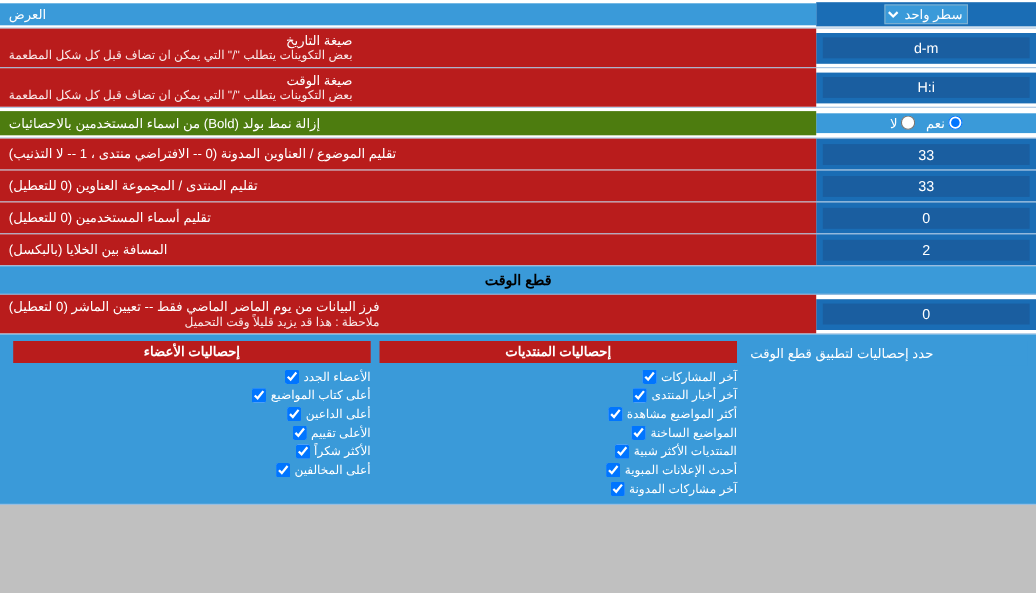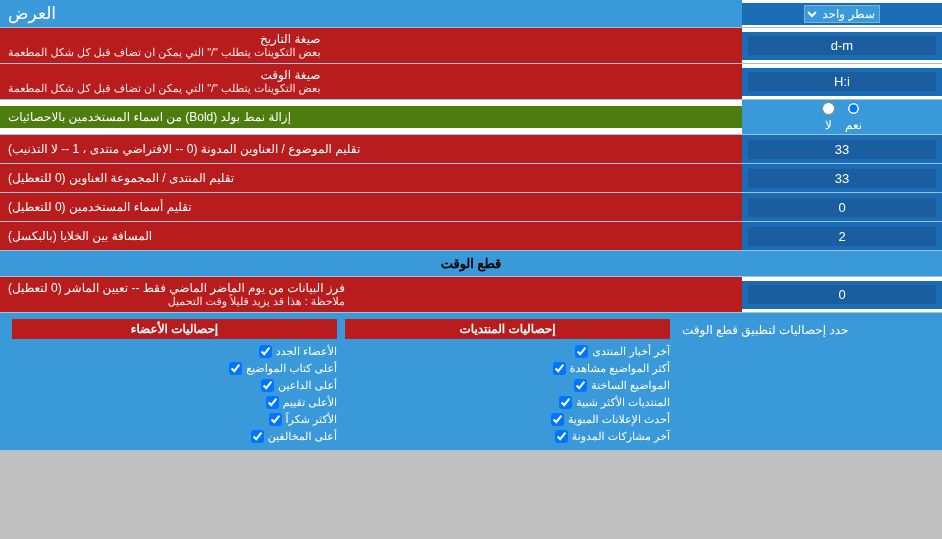--- a/index.html
+++ b/index.html
@@ -68,21 +68,21 @@
       border-bottom: 1px solid #a0c0e0;
       min-height: 26px;
       align-items: center;
     }
     .top-row-label {
       background: #3a9ad9;
       color: #fff;
       flex: 1;
       padding: 3px 8px;
       text-align: right;
-      font-size: 17px;
+      font-size: 12px;
       display: flex;
       align-items: center;
       justify-content: flex-end;
     }
     .top-row-select {
       background: #1a6db5;
       color: #fff;
       width: 200px;
       min-width: 200px;
       display: flex;
@@ -125,21 +125,20 @@
       justify-content: center;
       gap: 10px;
       padding: 2px 6px;
     }
     .radio-options label {
       color: #fff;
       font-size: 12px;
       display: flex;
       align-items: center;
       gap: 3px;
-      flex-direction: column;
     }
     .bottom-section {
       background: #3a9ad9;
       padding: 6px 8px;
       border-bottom: 1px solid #a0c0e0;
     }
     .bottom-col {
       flex: 1;
       display: flex;
       flex-direction: column;
@@ -281,20 +280,24 @@
 
       <div class="stats-section-label" style="flex:0 0 260px; font-weight:normal; font-size:12px;">
         <span>حدد إحصاليات لتطبيق قطع الوقت</span>
       </div>
 
       <div style="flex:1; display:flex; flex-direction:row; gap:0;">
 
         <div class="bottom-col">
           <div class="bottom-col-header">إحصاليات المنتديات</div>
           <div class="checkbox-item">
+            <span>آخر المشاركات</span>
+            <input type="checkbox" checked="" style="">
+          </div>
+          <div class="checkbox-item">
             <span>آخر أخبار المنتدى</span>
             <input type="checkbox" checked="" style="">
           </div>
           <div class="checkbox-item">
             <span>أكثر المواضيع مشاهدة</span>
             <input type="checkbox" checked="" style="">
           </div>
           <div class="checkbox-item">
             <span>المواضيع الساخنة</span>
             <input type="checkbox" checked="" style="">

